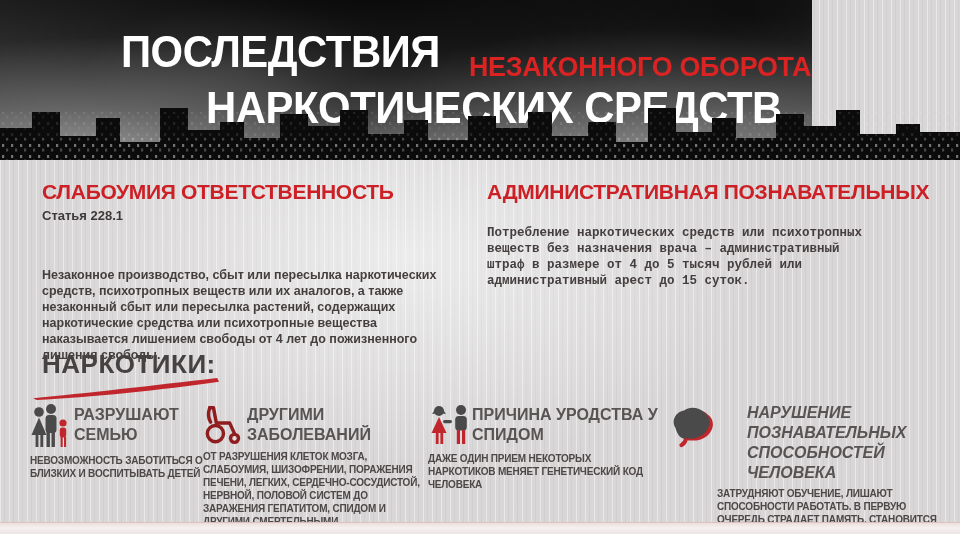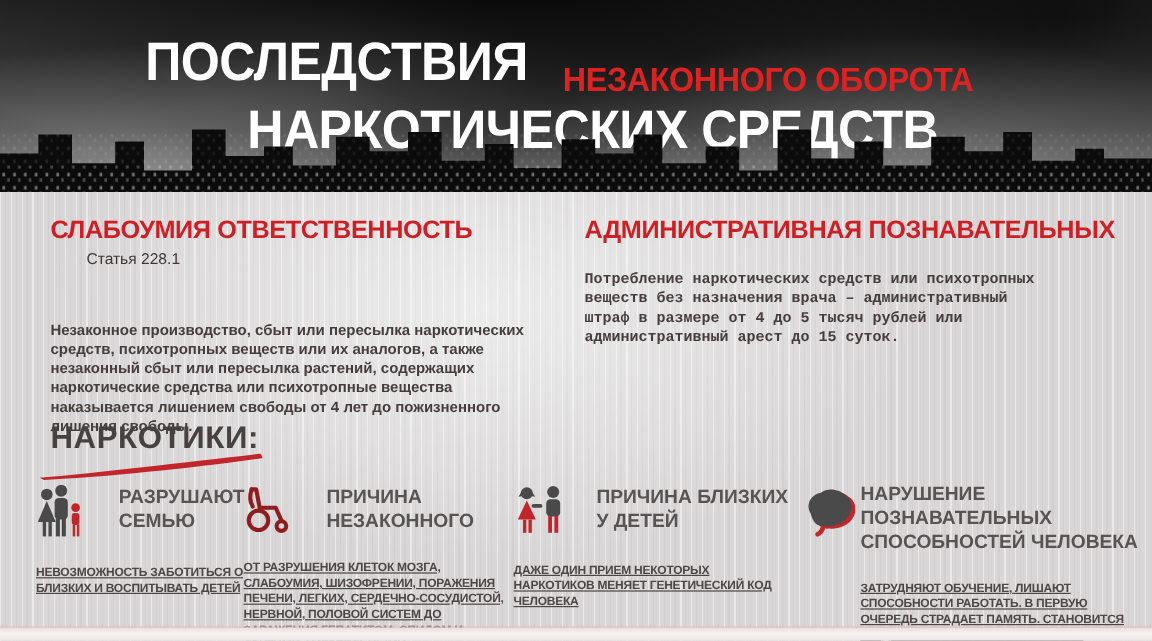--- a/index.html
+++ b/index.html
@@ -8,21 +8,21 @@
     position:relative;width:960px;height:534px;overflow:hidden;
     background-color:#d8d6d6;
     background-image:
       radial-gradient(ellipse 520px 300px at 42% 48%, rgba(255,255,255,.55), transparent 70%),
       repeating-linear-gradient(90deg,
         rgba(255,255,255,.45) 0 1px, rgba(255,255,255,0) 1px 4px,
         rgba(110,110,110,.07) 4px 5px, rgba(255,255,255,0) 5px 9px);
   }
   
   .banner{
-    position:absolute;left:0;top:0;width:960px;height:160px;
+    position:absolute;left:0;top:0;width:812px;height:160px;
     background:
       radial-gradient(ellipse 420px 160px at 12% 88%, rgba(165,165,165,.5), transparent 65%),
       radial-gradient(ellipse 520px 190px at 78% 95%, rgba(150,150,150,.45), transparent 65%),
       radial-gradient(ellipse 700px 240px at 45% -10%, rgba(0,0,0,.78), transparent 75%),
       radial-gradient(ellipse 420px 150px at 92% 8%, rgba(0,0,0,.6), transparent 70%),
       radial-gradient(ellipse 260px 110px at 30% 42%, rgba(125,125,125,.4), transparent 60%),
       radial-gradient(ellipse 300px 120px at 60% 30%, rgba(25,25,25,.5), transparent 60%),
       linear-gradient(180deg,#262626,#4a4a4a 68%,#7b7b7b);
   }
   .banner h1{margin:0;}
@@ -30,42 +30,42 @@
   .t-white{color:#ffffff;font-size:45px;letter-spacing:-.5px;transform:scaleX(.93);}
   .t1{left:121px;top:26px;}
   .t2{left:206px;top:82px;}
   .t-red{color:#dc2323;font-size:28px;letter-spacing:-.3px;left:469px;top:51px;transform:scaleX(.96);}
   .skyline{position:absolute;left:0;bottom:0;width:960px;height:62px;display:block;}
   
   .col{position:absolute;top:180px;}
   .criminal{left:42px;width:410px;}
   .admin{left:487px;width:458px;}
   .col h2{margin:0;font-size:21px;letter-spacing:-.3px;font-weight:bold;color:#cd2026;white-space:nowrap;}
-  .article{margin-top:4px;font-size:13px;font-weight:normal;color:#3e3939;margin-left:30px;}
+  .article{margin-top:4px;font-size:13px;font-weight:bold;color:#3e3939;}
   .body{margin:21px 0 0 0;font-size:12.5px;line-height:16px;font-weight:bold;color:#443e3e;}
   .criminal .body{max-width:402px;margin-top:44px;}
   .admin .body{max-width:396px;font-family:Liberation Mono, monospace;}
   
   .drugs-label{position:absolute;left:42px;top:349px;font-size:26px;font-weight:bold;
     color:#464242;letter-spacing:.5px;}
   .swoosh{position:absolute;left:-9px;top:29px;width:186px;height:22px;}
   
   .feature{position:absolute;top:404px;}
   .f1{left:30px;width:186px;}
   .f2{left:203px;width:220px;}
   .f3{left:428px;width:232px;}
   .f4{left:663px;width:288px;top:402px;}
-  .fhead{display:flex;gap:25px;align-items:flex-start;}
+  .fhead{display:flex;gap:0;align-items:flex-start;}
   .ficon{flex:0 0 auto;width:44px;}
   .ficon svg{display:block;}
   .feature h3{margin:1px 0 0 0;font-size:16px;line-height:20px;font-weight:bold;color:#585454;}
-  .ftext{margin:21px 0 0 0;font-size:10px;line-height:13px;font-weight:bold;
-    color:#4d4747;letter-spacing:-.2px;text-decoration:underline;}
+  .ftext{margin:4px 0 0 0;font-size:10px;line-height:13px;font-weight:bold;
+    color:#4d4747;letter-spacing:-.2px;}
   .f4 .ficon{position:absolute;left:0;top:2px;}
-  .f4 .fhead{display:block;margin-left:54px;}
+  .f4 .fhead{display:block;margin-left:84px;font-style:italic;}
   .f4 .ftext{margin-left:54px;}
   
   .bottom-strip{position:absolute;left:0;right:0;bottom:0;height:11px;
     background:linear-gradient(180deg,#ecdfde,#f6f1f0 45%,#ebe5e4);
     border-top:1px solid #dcc2bf;}
 </style>
 </head>
 <body>
 
 <div class="poster">
@@ -136,21 +136,21 @@
       <span class="ficon">
         <svg width="42" height="42" viewBox="0 0 44 42" aria-hidden="true">
           <g fill="none" stroke="#8f1d1f" stroke-width="3.6" stroke-linecap="round" stroke-linejoin="round">
             <circle cx="13" cy="30" r="8.5"></circle>
             <circle cx="33" cy="35" r="4.2"></circle>
             <path d="M7,3 L11,3 L14,19 L28,19 L33,30"></path>
             <path d="M7,3 C5,9 5.5,14 8,18"></path>
           </g>
         </svg>
       </span>
-      <h3>ПРИЧИНА НЕЗАКОННОГО</h3>
+      <h3>ДРУГИМИ ЗАБОЛЕВАНИЙ</h3>
     </div>
     <p class="ftext">ОТ РАЗРУШЕНИЯ КЛЕТОК МОЗГА, СЛАБОУМИЯ, ШИЗОФРЕНИИ, ПОРАЖЕНИЯ ПЕЧЕНИ, ЛЕГКИХ, СЕРДЕЧНО-СОСУДИСТОЙ, НЕРВНОЙ, ПОЛОВОЙ СИСТЕМ ДО ЗАРАЖЕНИЯ ГЕПАТИТОМ, СПИДОМ И ДРУГИМИ СМЕРТЕЛЬНЫМИ ЗАБОЛЕВАНИЯМИ</p>
   </div>
 
   <div class="feature f3">
     <div class="fhead">
       <span class="ficon">
         <svg width="46" height="44" viewBox="0 0 46 44" aria-hidden="true">
           <path d="M4,10 l4,-6 l2,5 z" fill="#4a4a4a"></path>
           <path d="M18,10 l-4,-6 l-2,5 z" fill="#4a4a4a"></path>
@@ -158,21 +158,21 @@
           <path d="M11,13 L3.5,29 H18.5 Z" fill="#c0262c"></path>
           <rect x="7.8" y="29" width="2.8" height="11" fill="#c0262c"></rect>
           <rect x="12.4" y="29" width="2.8" height="11" fill="#c0262c"></rect>
           <rect x="15" y="16" width="9" height="3.2" rx="1.6" fill="#4a4a4a"></rect>
           <circle cx="33" cy="6" r="5" fill="#4a4a4a"></circle>
           <rect x="27.2" y="12" width="11.6" height="14.5" rx="3.5" fill="#4a4a4a"></rect>
           <rect x="28.8" y="26" width="3.2" height="14" fill="#c0262c"></rect>
           <rect x="34" y="26" width="3.2" height="14" fill="#c0262c"></rect>
         </svg>
       </span>
-      <h3>ПРИЧИНА БЛИЗКИХ У ДЕТЕЙ</h3>
+      <h3>ПРИЧИНА УРОДСТВА У СПИДОМ</h3>
     </div>
     <p class="ftext">ДАЖЕ ОДИН ПРИЕМ НЕКОТОРЫХ НАРКОТИКОВ МЕНЯЕТ ГЕНЕТИЧЕСКИЙ КОД ЧЕЛОВЕКА</p>
   </div>
 
   <div class="feature f4">
     <span class="ficon">
       <svg width="50" height="44" viewBox="0 0 52 44" aria-hidden="true">
         <path d="M13,24 C8,16 14,7 22,6 C28,1 38,3 43,8 C49,12 50,20 46,26 C43,32 34,36 26,35 C18,36 15,31 13,24 Z" fill="#c0262c" transform="translate(3.5,2)"></path>
         <path d="M24,35 q-1,5 -5,7" fill="none" stroke="#c0262c" stroke-width="4" stroke-linecap="round"></path>
         <path d="M13,24 C8,16 14,7 22,6 C28,1 38,3 43,8 C49,12 50,20 46,26 C43,32 34,36 26,35 C18,36 15,31 13,24 Z" fill="#4a4a4a"></path>

